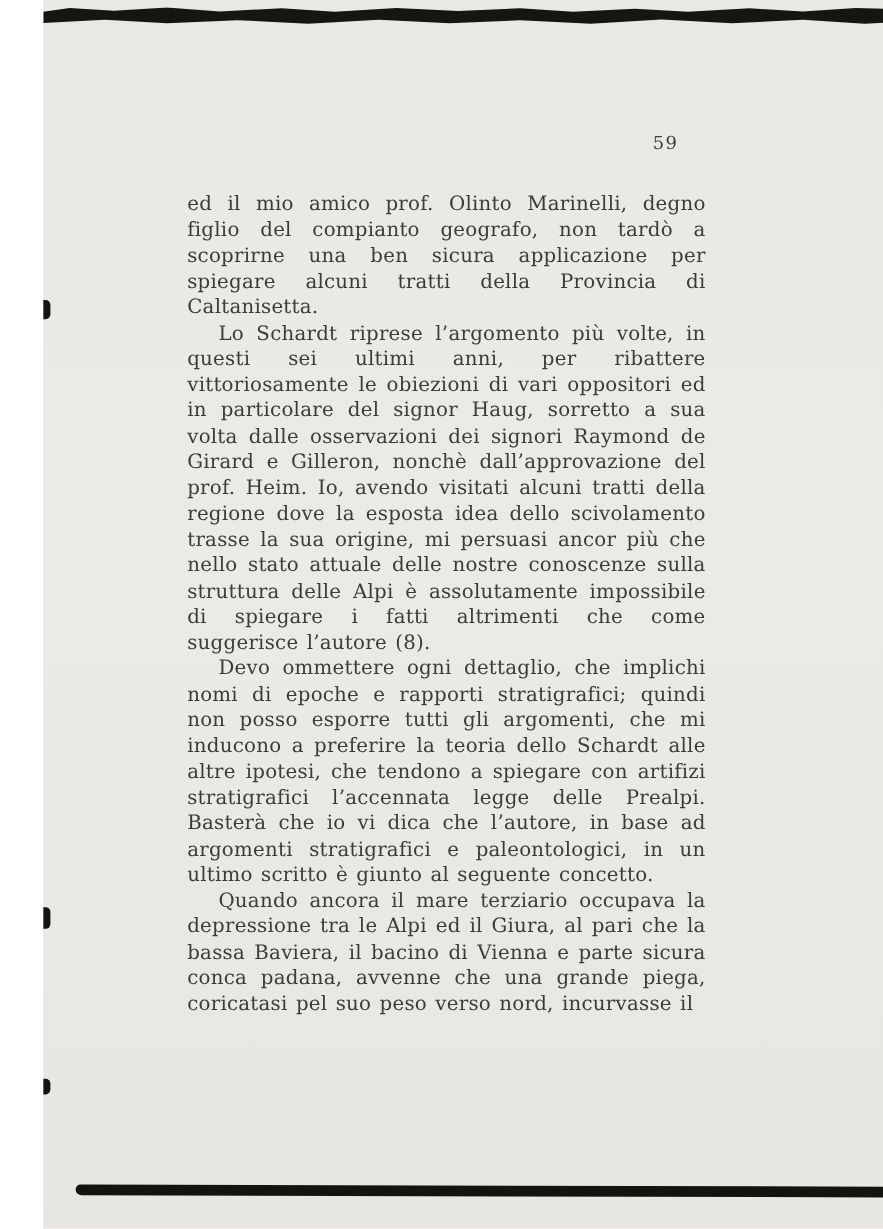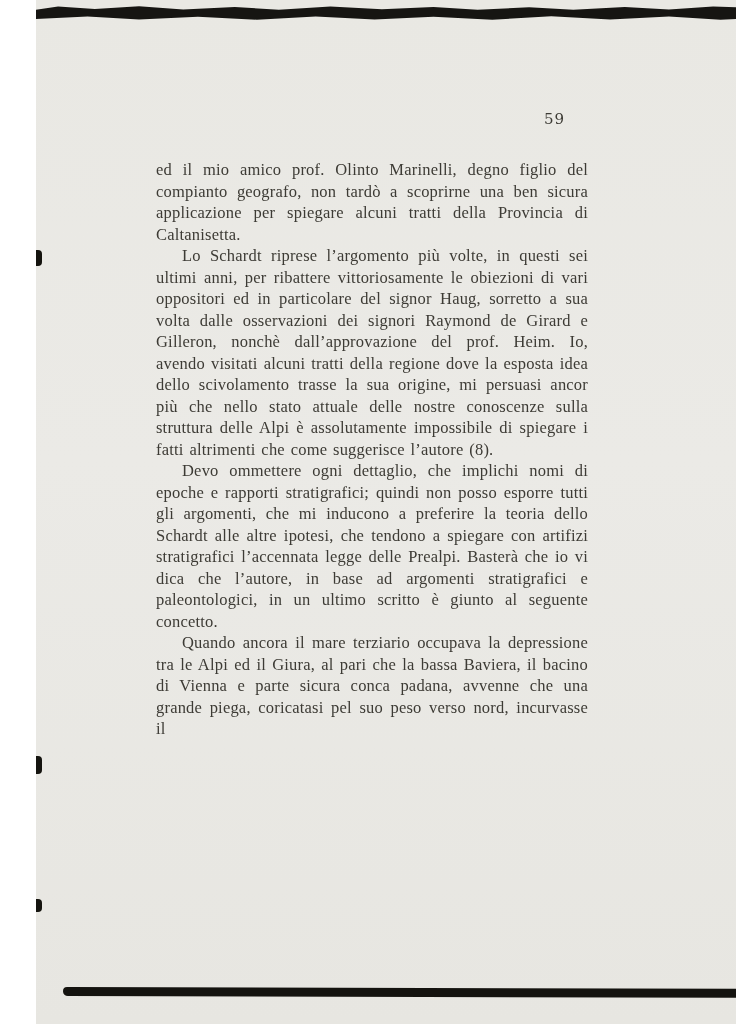--- a/index.html
+++ b/index.html
@@ -72,21 +72,20 @@
     width: 432px;
     font-size: 16.5px;
     line-height: 21.5px;
     text-align: justify;
     letter-spacing: 0.2px;
     word-spacing: 1.5px;
   }
   .text-block p {
     margin: 0;
     text-indent: 26px;
-    font-family: Liberation Serif, serif;
   }
   .text-block p.no-indent { text-indent: 0; }
 </style>
 </head>
 <body>
 
 <div class="page">
 
   <div class="edge-top"></div>
   <div class="edge-right"></div>

